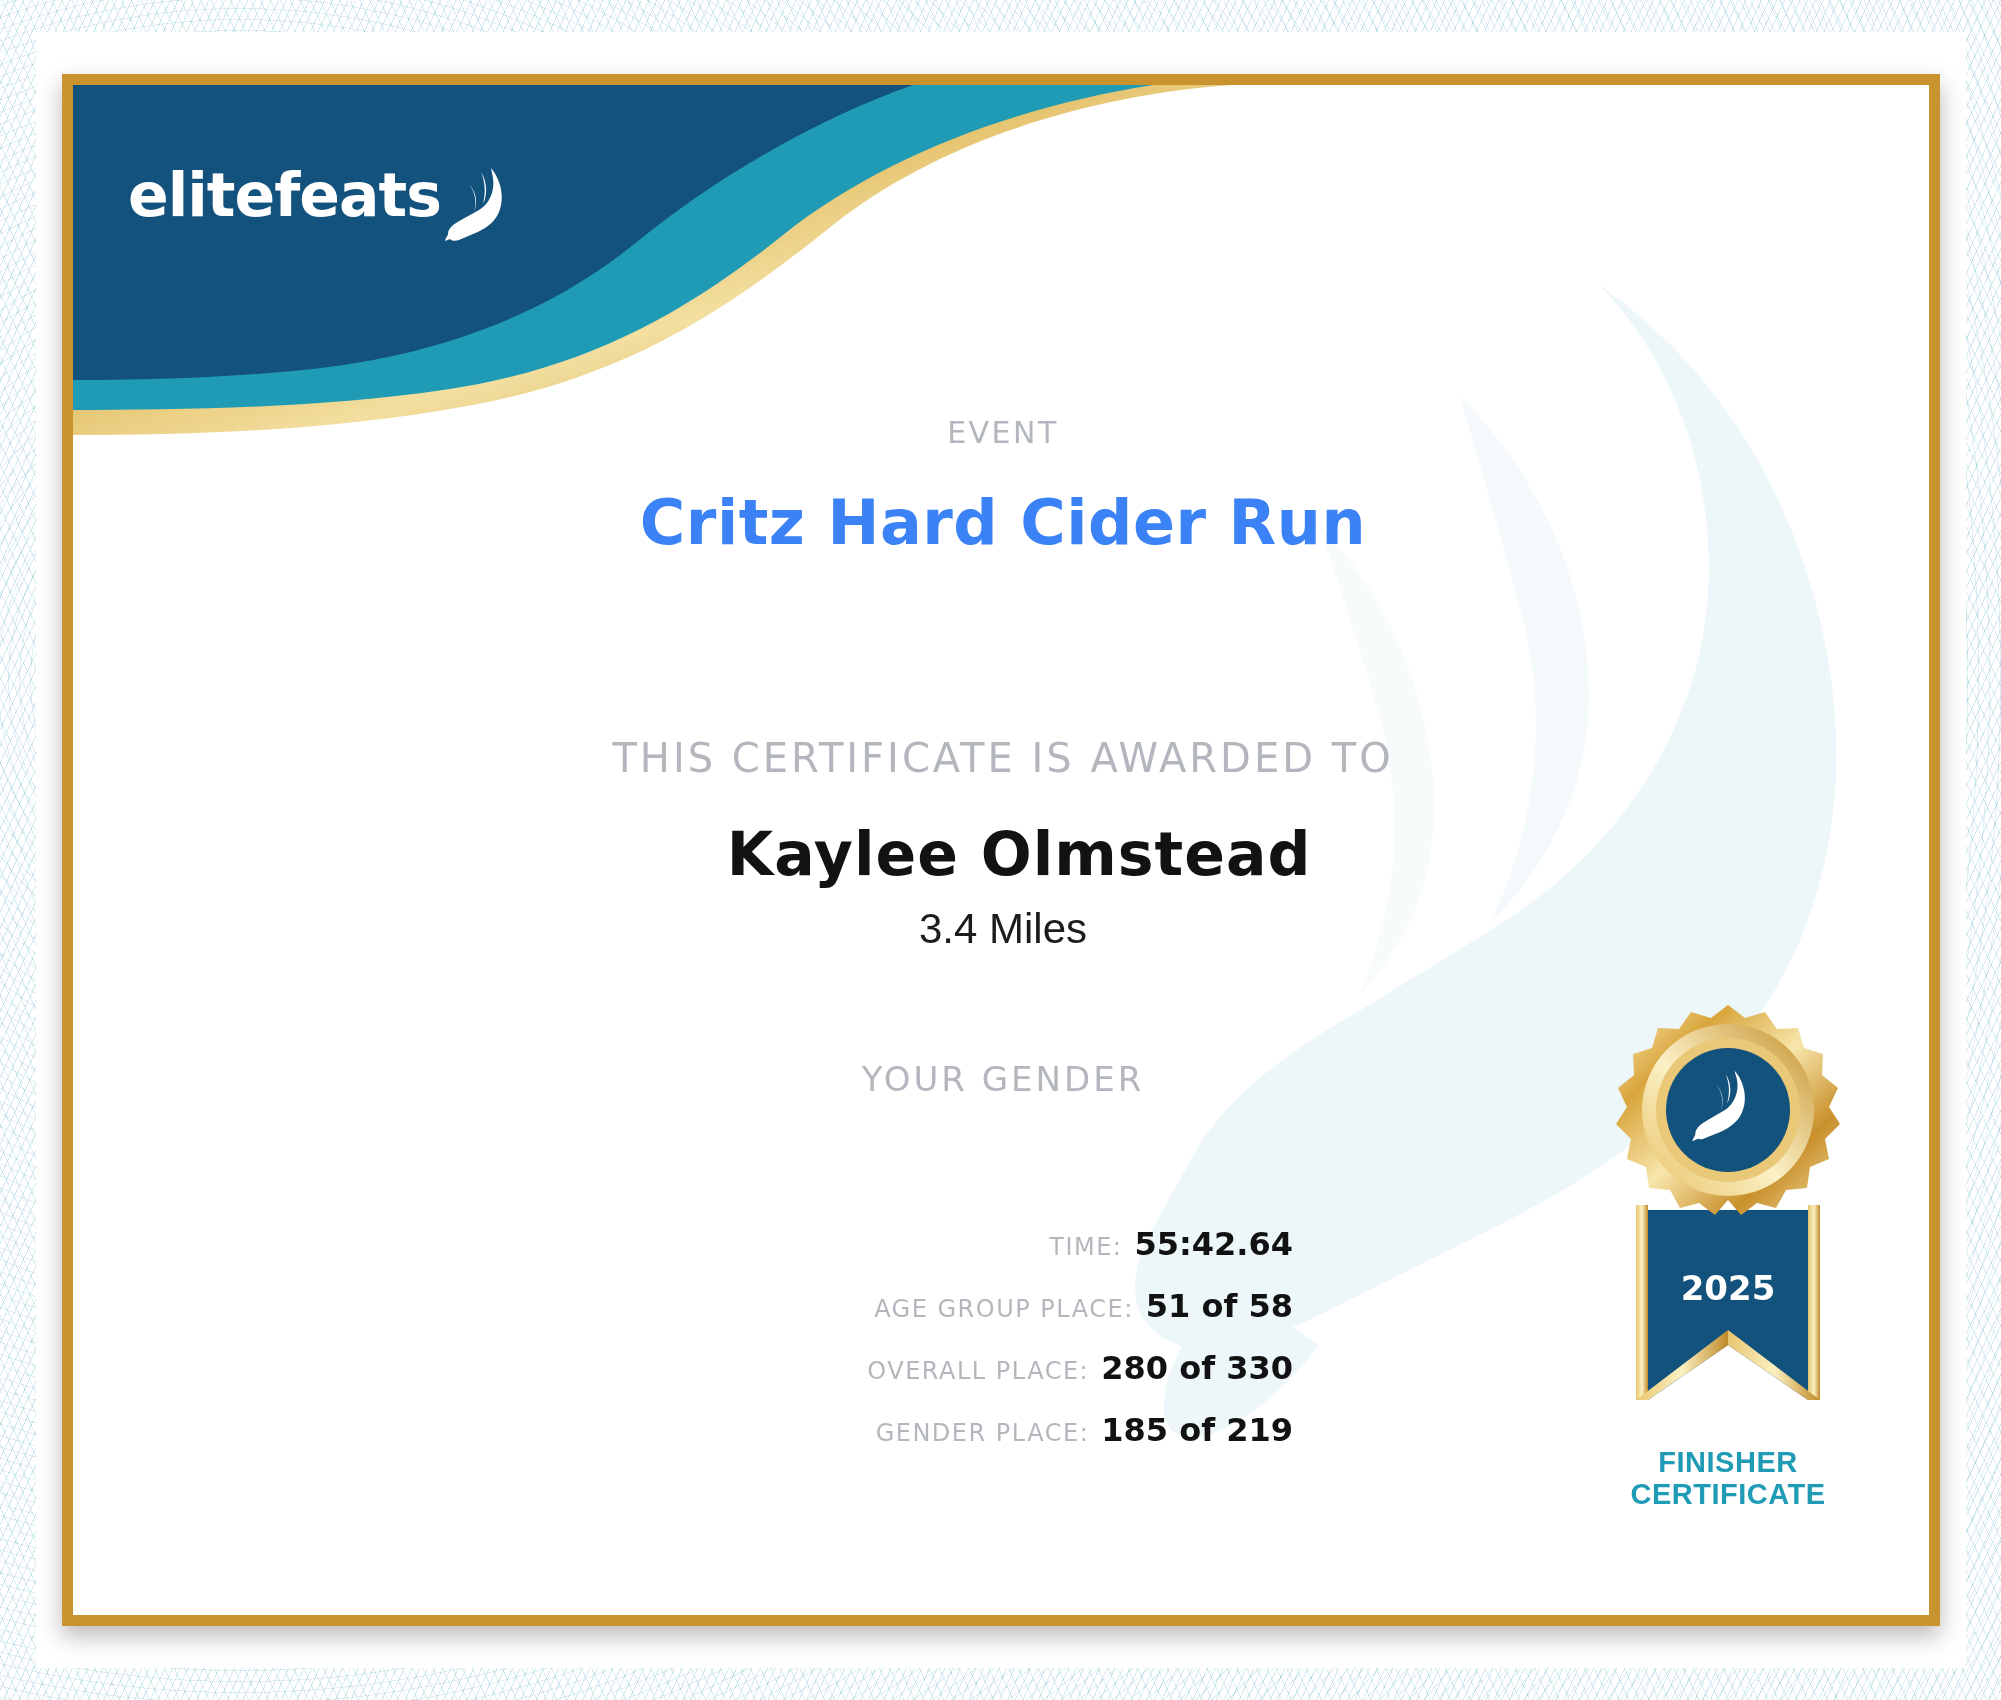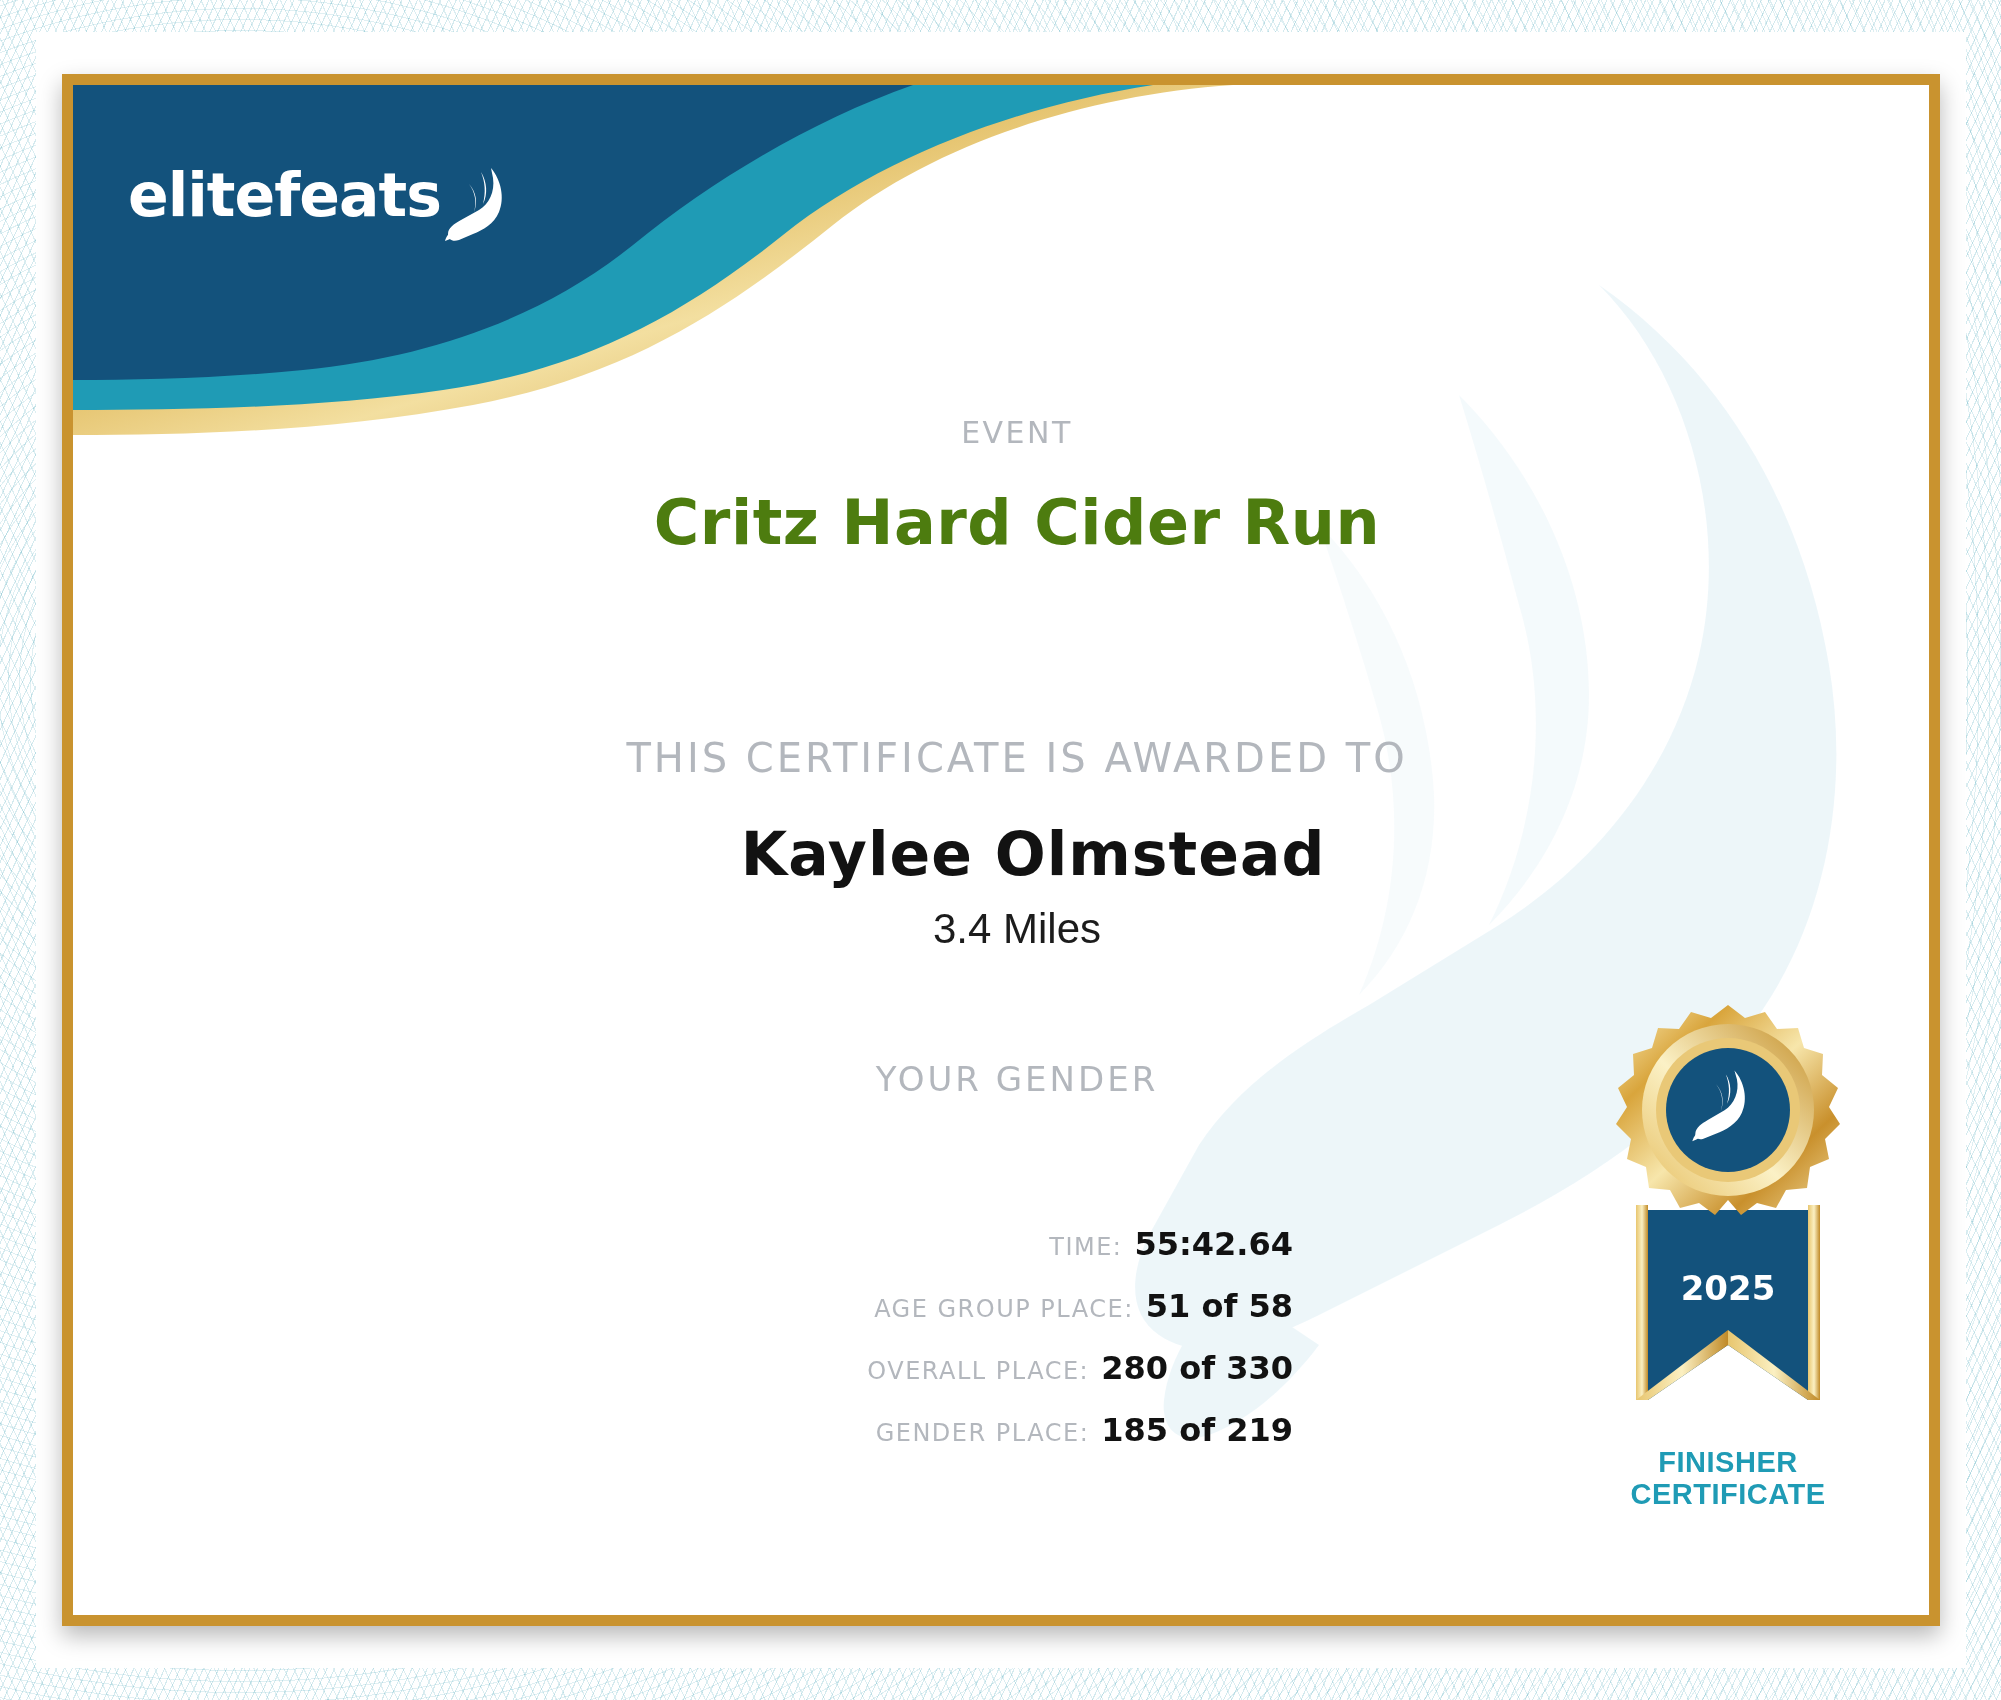--- a/index.html
+++ b/index.html
@@ -94,35 +94,35 @@
     font-family: "DejaVu Sans", sans-serif;
   }
   .logo-mark {
     margin-left: -6px;
     margin-top: 4px;
   }
 
   
   .content {
     position: absolute;
-    left: 16px;
+    left: 2px;
     top: 330px;
     width: 1856px;
     text-align: center;
   }
   .label {
     color: #b3b7bd;
     font-size: 30px;
     letter-spacing: 2.5px;
     font-family: "DejaVu Sans", sans-serif;
     font-weight: 500;
   }
   .event-name {
     margin-top: 36px;
-    color: #4d7c0f;
+    color: #3b82f6;
     font-size: 62px;
     font-weight: bold;
     letter-spacing: 0.5px;
     font-family: "DejaVu Sans", sans-serif;
   }
   .awarded-label {
     margin-top: 176px;
     color: #b3b7bd;
     font-size: 40px;
     letter-spacing: 3px;

